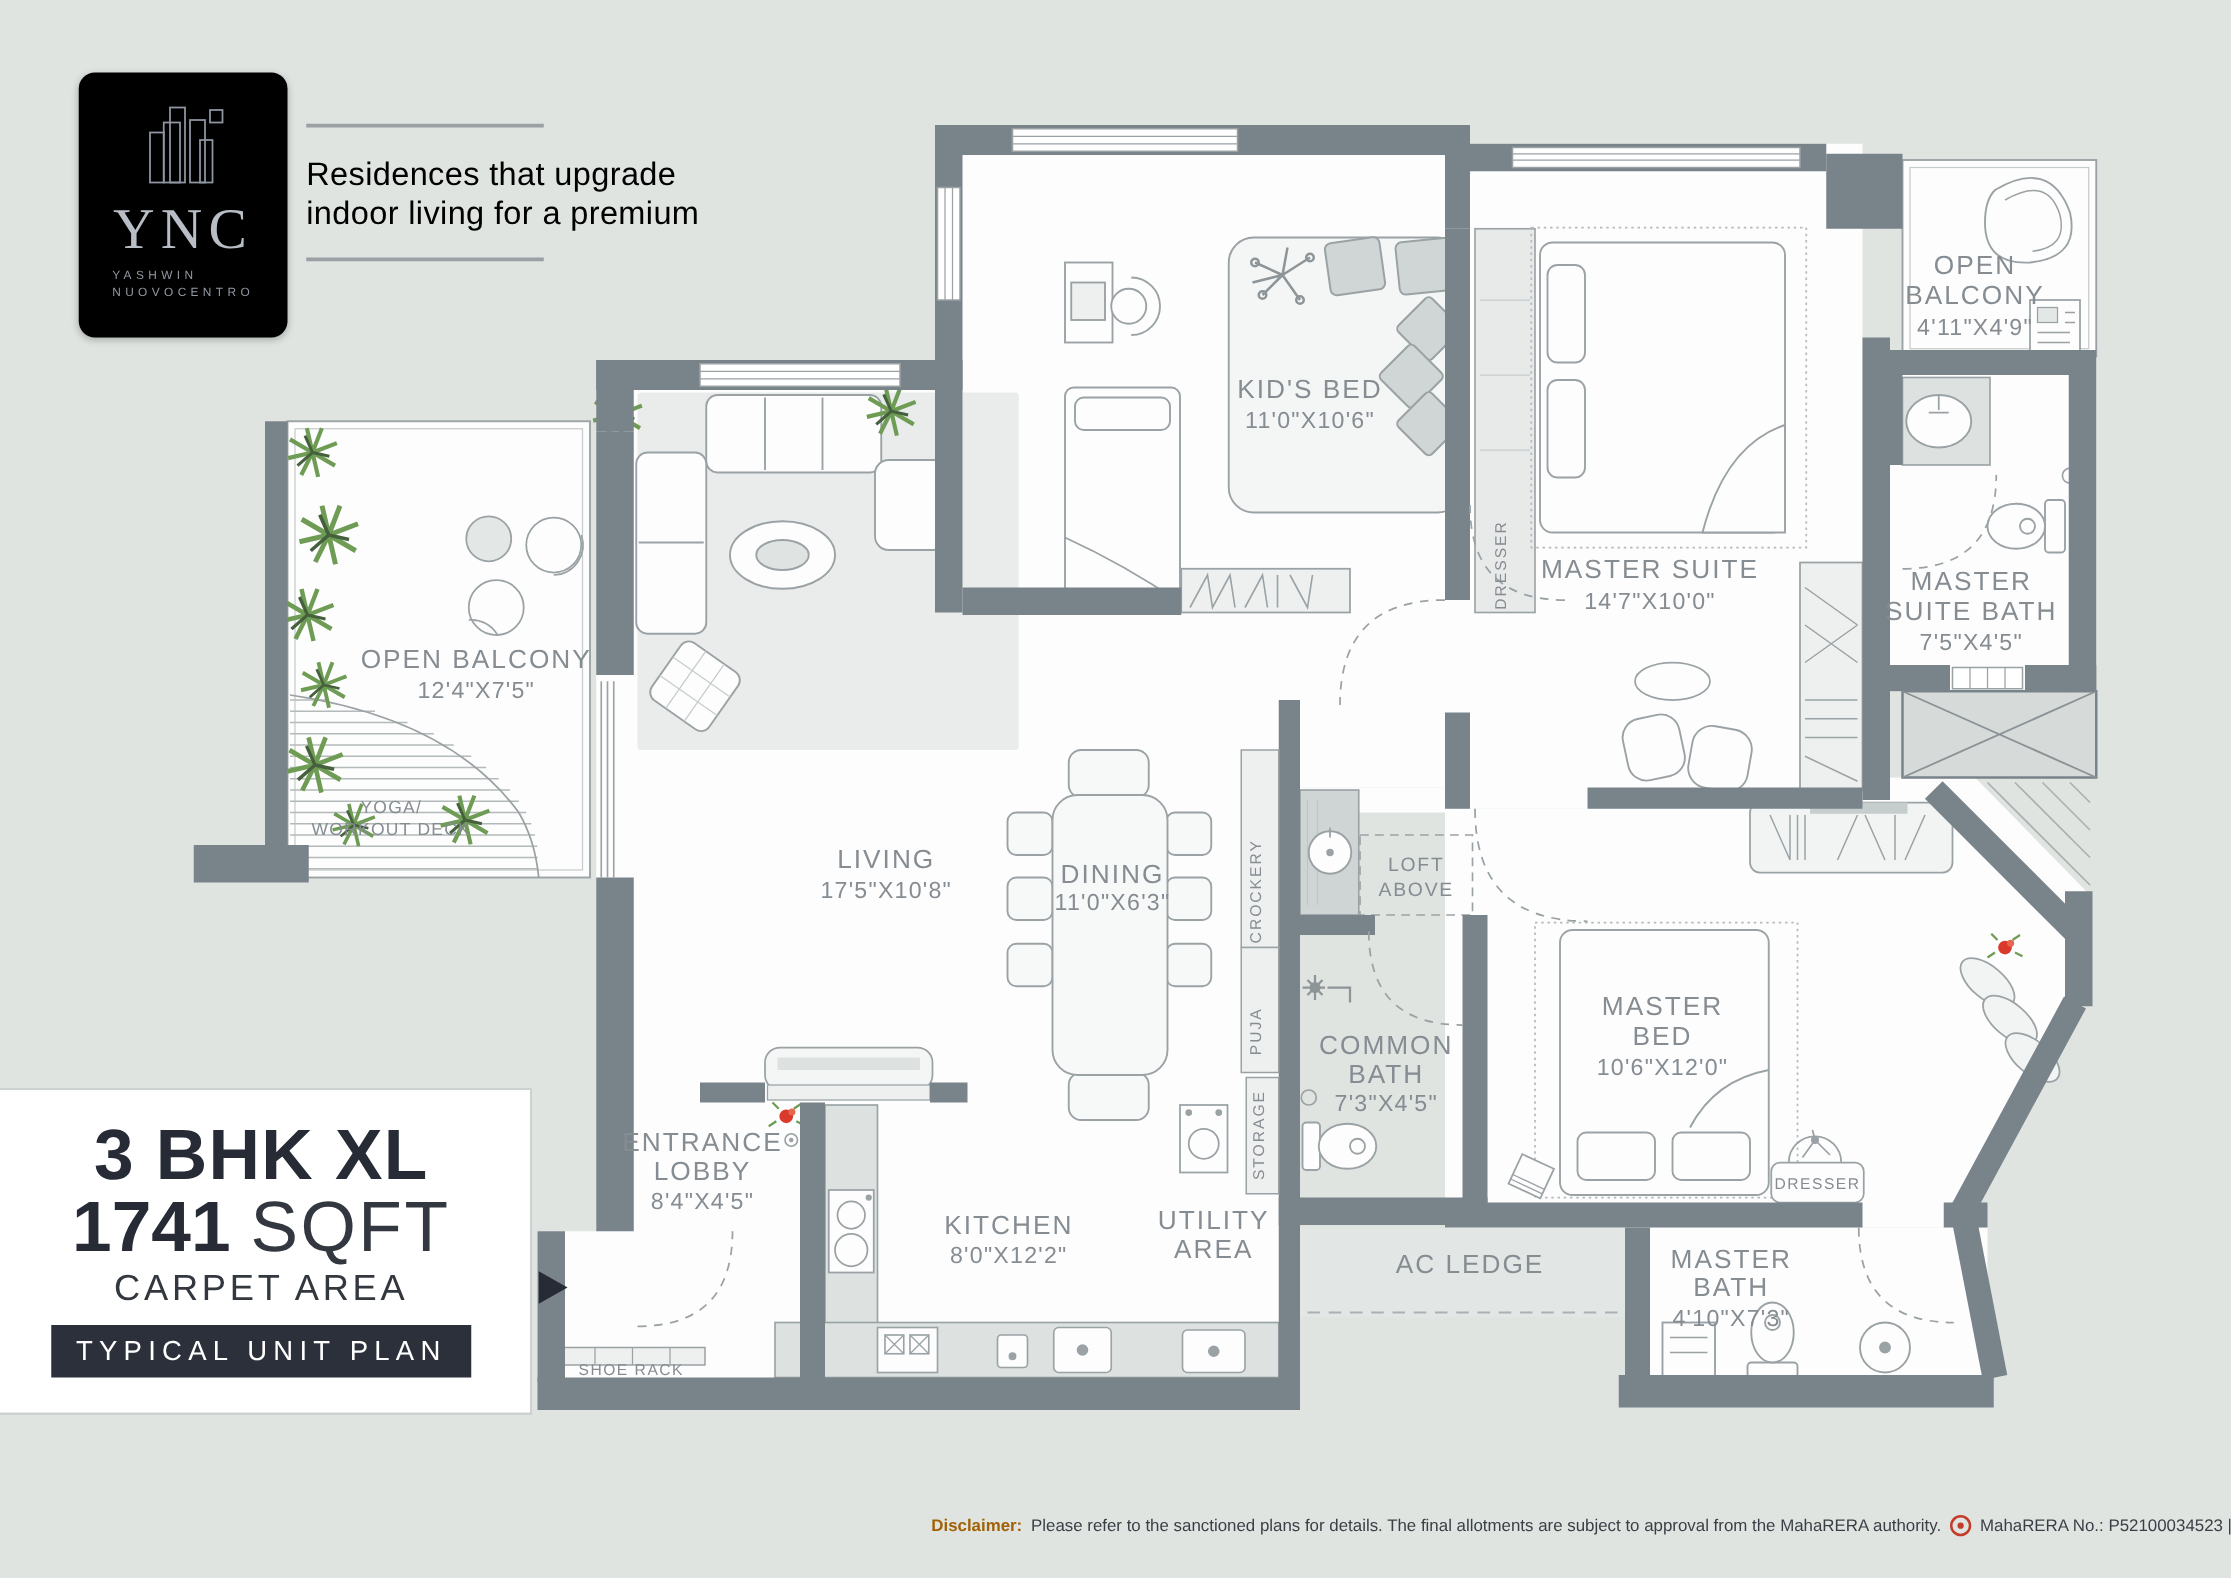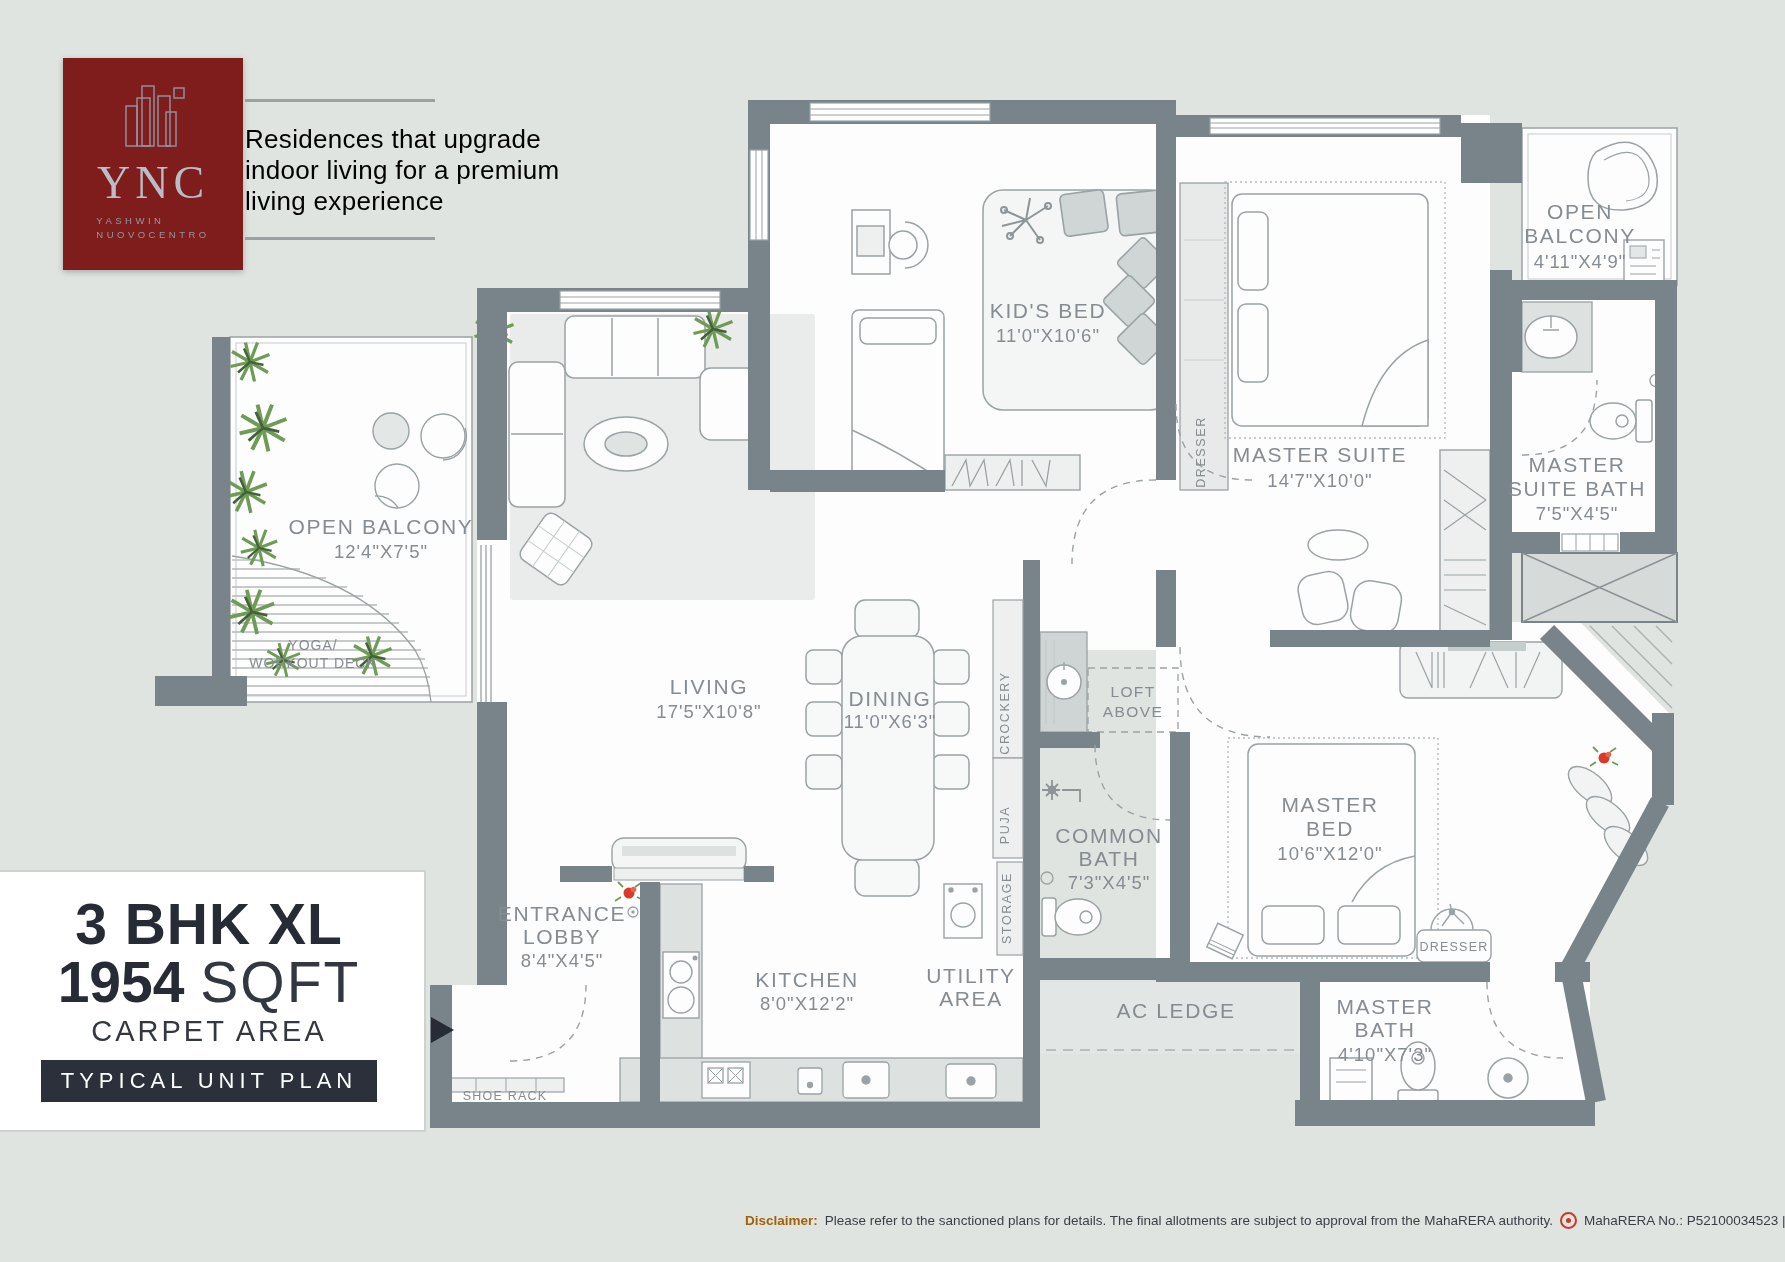--- a/index.html
+++ b/index.html
@@ -3,23 +3,24 @@
 <meta charset="utf-8">
 <style>
   html,body{margin:0;padding:0;}
   body{
     width:1785px;height:1262px;position:relative;overflow:hidden;
     background:#dfe4e1;
     font-family:"Liberation Sans", sans-serif;
   }
   
   .logo{
-    position:absolute;left:63px;top:58px;width:180px;height:212px;
-    background:#7f1d1d;display:flex;flex-direction:column;align-items:center;
+    position:absolute;left:63px;top:58px;width:167px;height:212px;
+    background:#000000;display:flex;flex-direction:column;align-items:center;
     box-shadow:0 2px 6px rgba(0,0,0,.25);
+    border-radius:13px;
   }
   .logo svg{margin-top:22px;}
   .logo .monogram{
     font-family:"Liberation Serif", serif;font-size:46px;font-weight:400;
     color:#b9bec6;letter-spacing:5px;line-height:1;margin-top:6px;
   }
   .logo .brand{
     font-size:9.5px;color:#9298a3;letter-spacing:3.5px;line-height:1.5;margin-top:8px;
   }
   
@@ -531,29 +532,28 @@
     <div>YASHWIN</div>
     <div>NUOVOCENTRO</div>
   </div>
 </div>
 
 <div class="tagline">
   <div class="rule"></div>
   <div class="txt">
     <div>Residences that upgrade</div>
     <div>indoor living for a premium</div>
-    <div>living experience</div>
   </div>
   <div class="rule"></div>
 </div>
 
 <div class="panel">
   <div class="ttl">3 BHK XL</div>
   <div class="area">
-    <span class="val">1954</span>
+    <span class="val">1741</span>
     <span class="unit">SQFT</span>
   </div>
   <div class="cap">CARPET AREA</div>
   <div class="badge">TYPICAL UNIT PLAN</div>
 </div>
 <div class="pointer"></div>
 
 <div class="footer">
   <span class="dl">Disclaimer:</span>
   <span>Please refer to the sanctioned plans for details. The final  allotments are subject to approval from the MahaRERA authority.</span>

